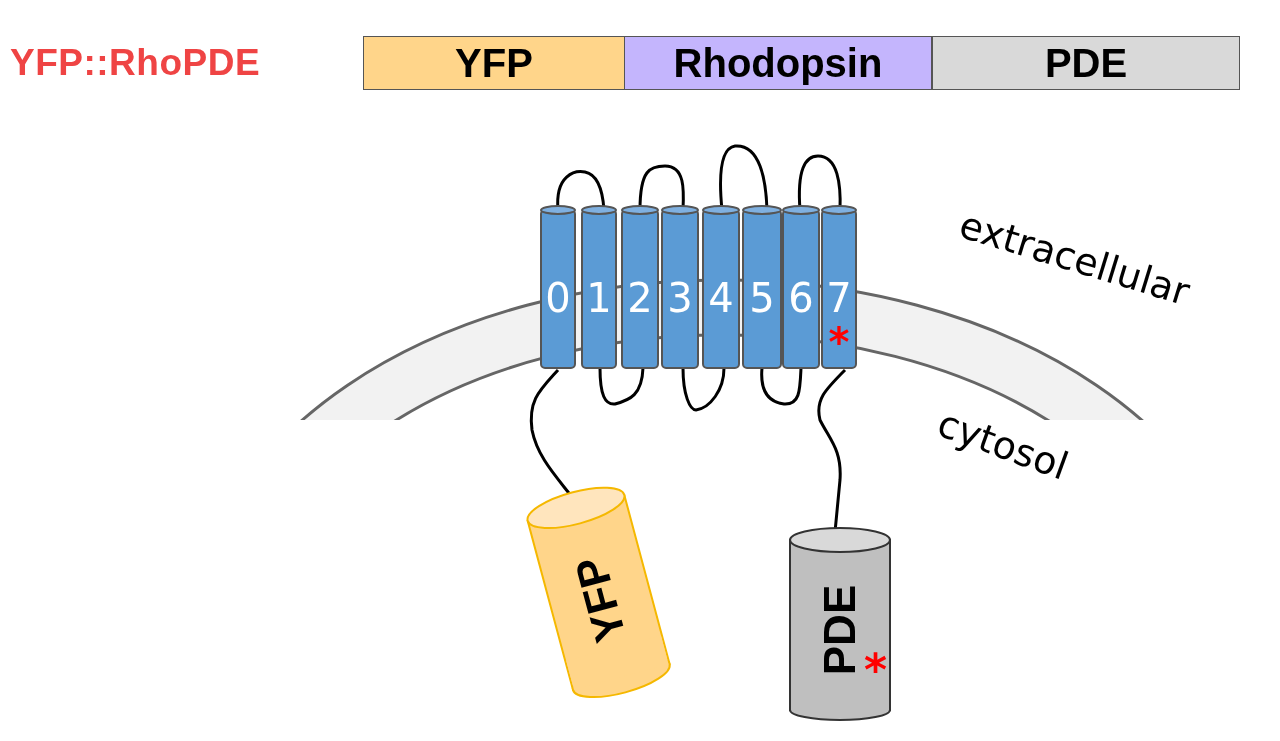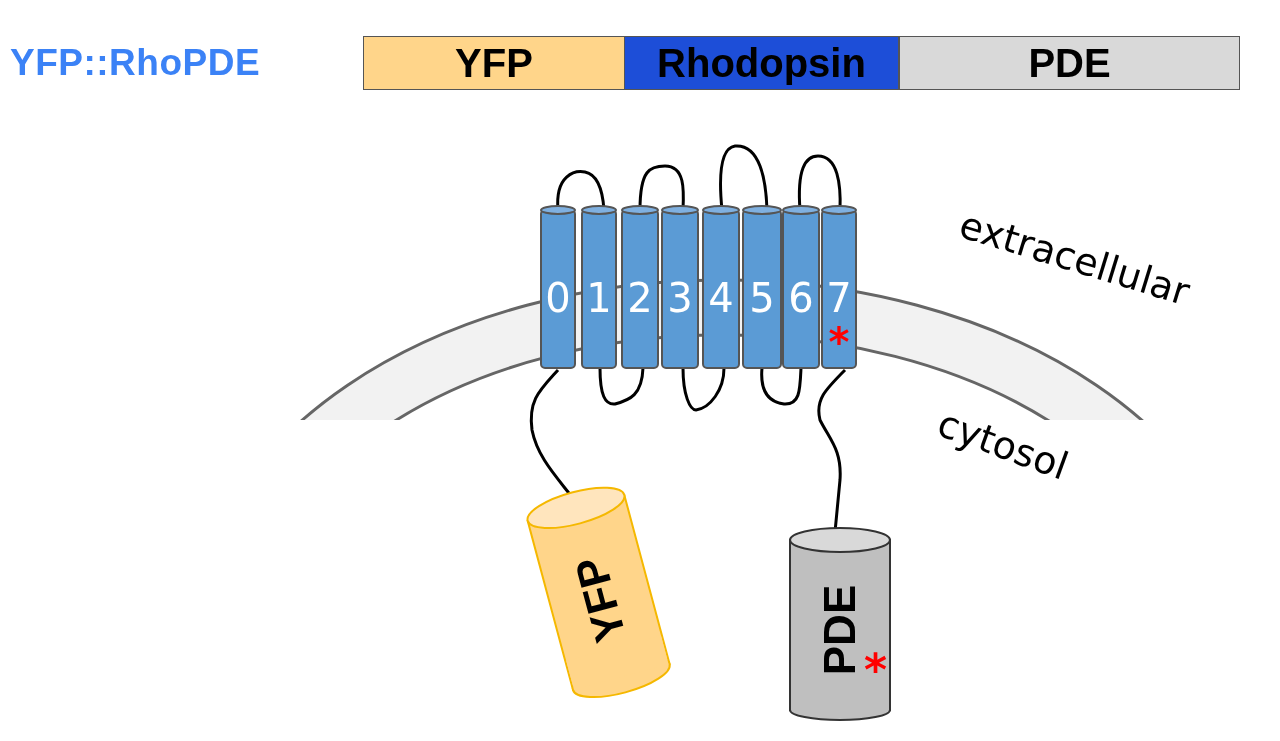--- a/index.html
+++ b/index.html
@@ -1,32 +1,32 @@
 <!DOCTYPE html>
 <html><head>
 <meta charset="utf-8">
 <style>
   html, body { margin: 0; padding: 0; background: #ffffff; }
   body { width: 1280px; height: 741px; position: relative; overflow: hidden; font-family: "Liberation Sans", sans-serif; }
-  .construct-name { position: absolute; left: 10px; top: 42px; font-size: 37px; font-weight: bold; color: #3b82f6; letter-spacing: 0.5px; }
+  .construct-name { position: absolute; left: 10px; top: 42px; font-size: 37px; font-weight: bold; color: #ef4444; letter-spacing: 0.5px; }
   .bar { position: absolute; top: 36px; height: 54px; display: flex; border: 1px solid #555; box-sizing: border-box; }
   .seg { height: 100%; display: flex; align-items: center; justify-content: center; font-size: 40px; font-weight: bold; color: #000; box-sizing: border-box; }
   svg { position: absolute; left: 0; top: 0; }
   .helix-num { font-family: "DejaVu Sans", sans-serif; fill: #ffffff; font-size: 40px; }
   .region-label { font-family: "DejaVu Sans", sans-serif; font-size: 38px; fill: #000; }
   .dom-label { font-family: "Liberation Sans", sans-serif; font-weight: bold; font-size: 44px; fill: #000; }
   .star { fill: #ff0000; font-family: "DejaVu Sans", sans-serif; font-weight: bold; }
 </style>
 </head>
 <body>
 
 <div class="construct-name">YFP::RhoPDE</div>
 <div class="bar" style="left:363px; width:877px;">
   <div class="seg" style="width:261px; background:#ffd58a; border-right:1px solid #555;">YFP</div>
-  <div class="seg" style="width:275px; background:#1d4ed8; border-right:2px solid #555;">Rhodopsin</div>
+  <div class="seg" style="width:308px; background:#c4b5fd; border-right:2px solid #555;">Rhodopsin</div>
   <div class="seg" style="flex:1; background:#d9d9d9;">PDE</div>
 </div>
 
 <svg width="1280" height="741" viewBox="0 0 1280 741">
 
   <clipPath id="clipTop">
       <rect x="0" y="0" width="1280" height="420"></rect>
     </clipPath>
   <g clip-path="url(#clipTop)">
     <ellipse cx="722" cy="640" rx="530" ry="360" fill="#f2f2f2" stroke="#666" stroke-width="3"></ellipse>

